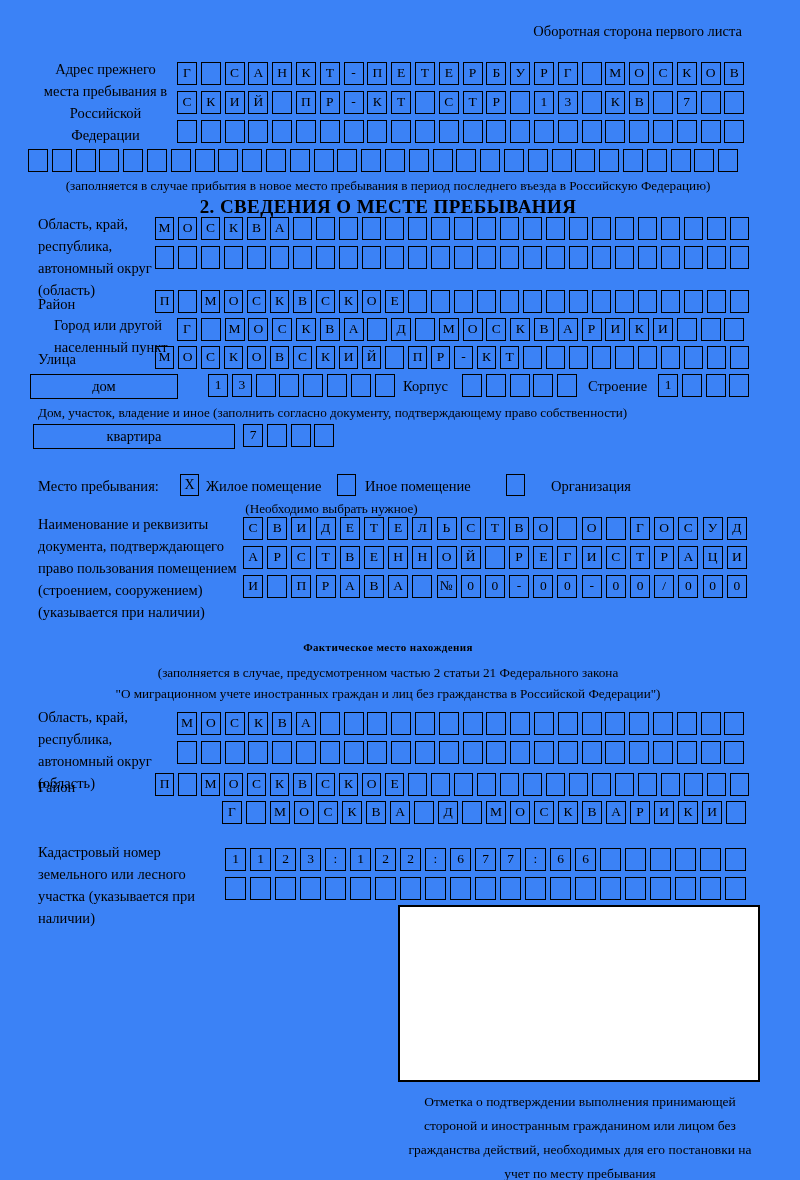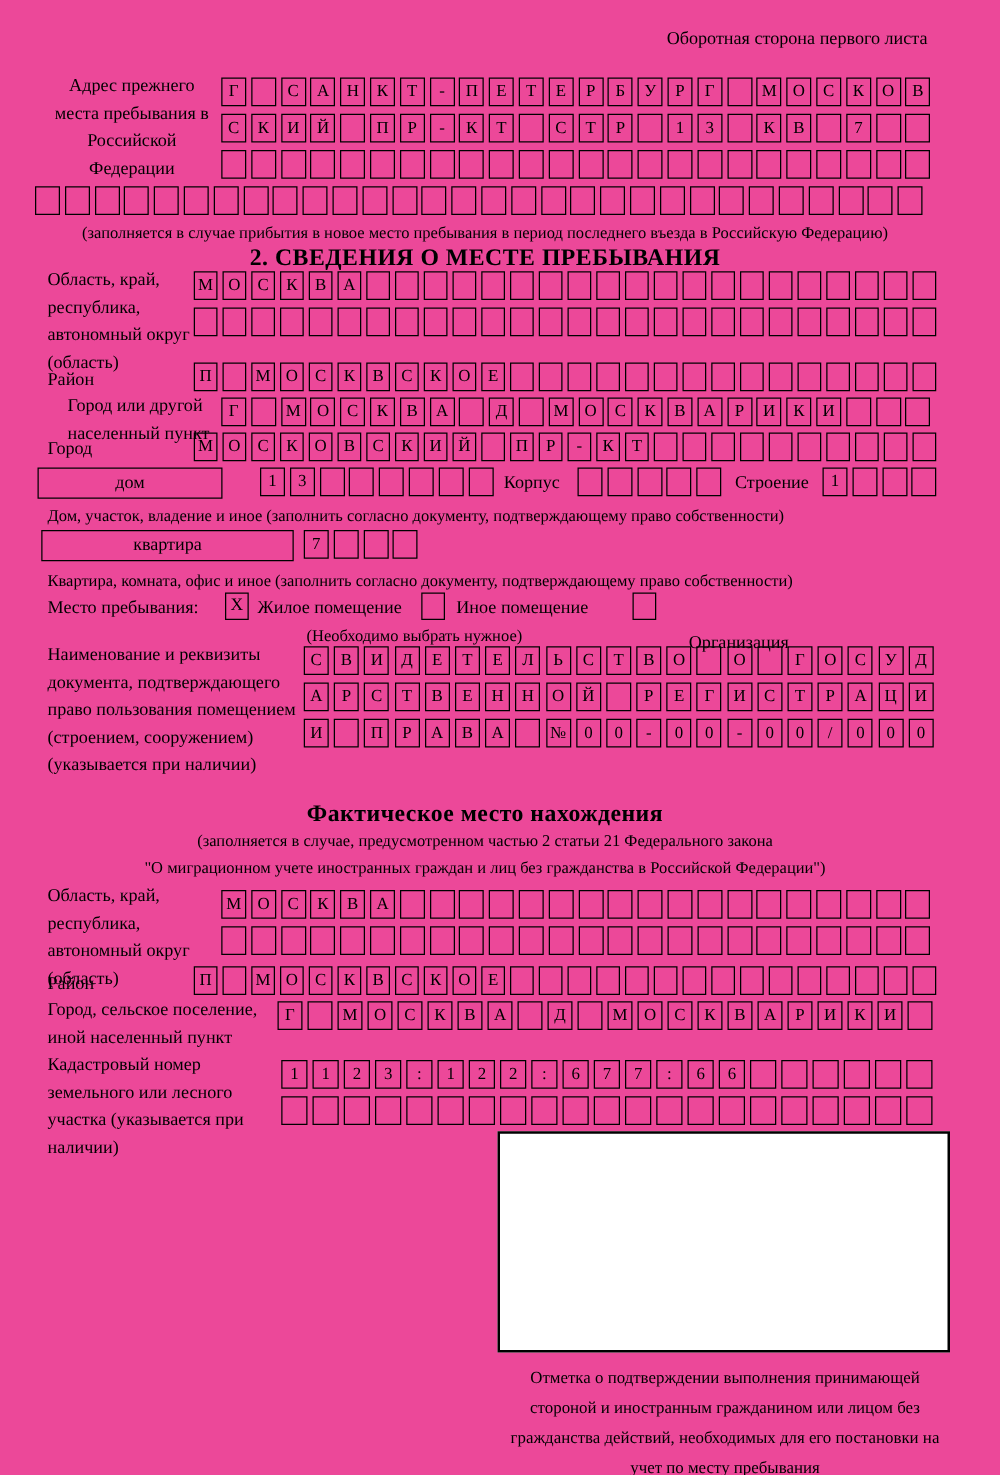--- a/index.html
+++ b/index.html
@@ -1,18 +1,18 @@
 <!DOCTYPE html>
 <html><head>
 <meta charset="utf-8">
 <style>
   * { margin:0; padding:0; box-sizing:border-box; }
   html,body { background:#ffffff; }
   body { width:800px; height:1180px; font-family:"Liberation Serif", serif; color:#000; }
-  .page { position:relative; width:800px; height:1180px; background:#ec4899; overflow:hidden; }
+  .page { position:relative; width:800px; height:1180px; background:#3b82f6; overflow:hidden; }
   .abs { position:absolute; }
   .lbl { font-size:14.5px; line-height:22px; }
   .note { font-size:13.2px; line-height:20px; }
   .title { font-size:19px; font-weight:bold; letter-spacing:.4px; }
   .center { width:776px; text-align:center; }
   .cellrow { white-space:nowrap; height:24px; }
   .cell { display:inline-block; width:20px; height:23px; border:1.6px solid #000;
           margin-right:3.8px; text-align:center; font-size:13.5px; line-height:19px;
           vertical-align:top; font-family:"Liberation Serif", serif; }
   .rc23 .cell { width:19px; margin-right:4px; }
@@ -44,62 +44,60 @@
   <div class="abs lbl" style="left:38px; top:213px; width:118px;">Область, край, республика, автономный округ (область)</div>
   <div class="abs cellrow rc23" style="left:155px; top:217px;"><span class="cell">М</span><span class="cell">О</span><span class="cell">С</span><span class="cell">К</span><span class="cell">В</span><span class="cell">А</span><span class="cell"></span><span class="cell"></span><span class="cell"></span><span class="cell"></span><span class="cell"></span><span class="cell"></span><span class="cell"></span><span class="cell"></span><span class="cell"></span><span class="cell"></span><span class="cell"></span><span class="cell"></span><span class="cell"></span><span class="cell"></span><span class="cell"></span><span class="cell"></span><span class="cell"></span><span class="cell"></span><span class="cell"></span><span class="cell"></span></div>
   <div class="abs cellrow rc23" style="left:155px; top:246px;"><span class="cell"></span><span class="cell"></span><span class="cell"></span><span class="cell"></span><span class="cell"></span><span class="cell"></span><span class="cell"></span><span class="cell"></span><span class="cell"></span><span class="cell"></span><span class="cell"></span><span class="cell"></span><span class="cell"></span><span class="cell"></span><span class="cell"></span><span class="cell"></span><span class="cell"></span><span class="cell"></span><span class="cell"></span><span class="cell"></span><span class="cell"></span><span class="cell"></span><span class="cell"></span><span class="cell"></span><span class="cell"></span><span class="cell"></span></div>
 
   <div class="abs lbl" style="left:38px; top:293px;">Район</div>
   <div class="abs cellrow rc23" style="left:155px; top:290px;"><span class="cell">П</span><span class="cell"></span><span class="cell">М</span><span class="cell">О</span><span class="cell">С</span><span class="cell">К</span><span class="cell">В</span><span class="cell">С</span><span class="cell">К</span><span class="cell">О</span><span class="cell">Е</span><span class="cell"></span><span class="cell"></span><span class="cell"></span><span class="cell"></span><span class="cell"></span><span class="cell"></span><span class="cell"></span><span class="cell"></span><span class="cell"></span><span class="cell"></span><span class="cell"></span><span class="cell"></span><span class="cell"></span><span class="cell"></span><span class="cell"></span></div>
 
   <div class="abs lbl" style="left:54px; top:314px; width:142px;">Город или другой населенный пункт</div>
   <div class="abs cellrow" style="left:177px; top:318px;"><span class="cell">Г</span><span class="cell"></span><span class="cell">М</span><span class="cell">О</span><span class="cell">С</span><span class="cell">К</span><span class="cell">В</span><span class="cell">А</span><span class="cell"></span><span class="cell">Д</span><span class="cell"></span><span class="cell">М</span><span class="cell">О</span><span class="cell">С</span><span class="cell">К</span><span class="cell">В</span><span class="cell">А</span><span class="cell">Р</span><span class="cell">И</span><span class="cell">К</span><span class="cell">И</span><span class="cell"></span><span class="cell"></span><span class="cell"></span></div>
 
-  <div class="abs lbl" style="left:38px; top:348px;">Город</div>
+  <div class="abs lbl" style="left:38px; top:348px;">Улица</div>
   <div class="abs cellrow rc23" style="left:155px; top:346px;"><span class="cell">М</span><span class="cell">О</span><span class="cell">С</span><span class="cell">К</span><span class="cell">О</span><span class="cell">В</span><span class="cell">С</span><span class="cell">К</span><span class="cell">И</span><span class="cell">Й</span><span class="cell"></span><span class="cell">П</span><span class="cell">Р</span><span class="cell">-</span><span class="cell">К</span><span class="cell">Т</span><span class="cell"></span><span class="cell"></span><span class="cell"></span><span class="cell"></span><span class="cell"></span><span class="cell"></span><span class="cell"></span><span class="cell"></span><span class="cell"></span><span class="cell"></span></div>
 
   <div class="abs wbox" style="left:30px; top:374px; width:148px;">дом</div>
   <div class="abs cellrow" style="left:208px; top:374px;"><span class="cell">1</span><span class="cell">3</span><span class="cell"></span><span class="cell"></span><span class="cell"></span><span class="cell"></span><span class="cell"></span><span class="cell"></span></div>
   <div class="abs lbl" style="left:403px; top:375px;">Корпус</div>
   <div class="abs cellrow" style="left:462px; top:374px;"><span class="cell"></span><span class="cell"></span><span class="cell"></span><span class="cell"></span><span class="cell"></span></div>
   <div class="abs lbl" style="left:588px; top:375px;">Строение</div>
   <div class="abs cellrow" style="left:658px; top:374px;"><span class="cell">1</span><span class="cell"></span><span class="cell"></span><span class="cell"></span></div>
 
   <div class="abs note" style="left:38px; top:403px;">Дом, участок, владение и иное (заполнить согласно документу, подтверждающему право собственности)</div>
 
   <div class="abs wbox" style="left:33px; top:424px; width:202px;">квартира</div>
   <div class="abs cellrow" style="left:243px; top:424px;"><span class="cell">7</span><span class="cell"></span><span class="cell"></span><span class="cell"></span></div>
-  <div class="abs note" style="left:38px; top:455px;">Квартира, комната, офис и иное (заполнить согласно документу, подтверждающему право собственности)</div>
 
   <div class="abs lbl" style="left:38px; top:475px;">Место пребывания:</div>
   <span class="abs checkbox" style="left:180px; top:474px;">X</span>
   <div class="abs lbl" style="left:206px; top:475px;">Жилое помещение</div>
   <span class="abs checkbox" style="left:337px; top:474px;"></span>
   <div class="abs lbl" style="left:365px; top:475px;">Иное помещение</div>
   <span class="abs checkbox" style="left:506px; top:474px;"></span>
-  <div class="abs lbl" style="left:551px; top:475px;margin-top:28px;">Организация</div>
+  <div class="abs lbl" style="left:551px; top:475px;">Организация</div>
   <div class="abs note" style="left:244px; top:499px; width:175px; text-align:center;">(Необходимо выбрать нужное)</div>
 
   <div class="abs lbl" style="left:38px; top:513px; width:206px;">Наименование и реквизиты документа, подтверждающего право пользования помещением (строением, сооружением) (указывается при наличии)</div>
   <div class="abs cellrow rc242" style="left:243px; top:517px;"><span class="cell">С</span><span class="cell">В</span><span class="cell">И</span><span class="cell">Д</span><span class="cell">Е</span><span class="cell">Т</span><span class="cell">Е</span><span class="cell">Л</span><span class="cell">Ь</span><span class="cell">С</span><span class="cell">Т</span><span class="cell">В</span><span class="cell">О</span><span class="cell"></span><span class="cell">О</span><span class="cell"></span><span class="cell">Г</span><span class="cell">О</span><span class="cell">С</span><span class="cell">У</span><span class="cell">Д</span></div>
   <div class="abs cellrow rc242" style="left:243px; top:546px;"><span class="cell">А</span><span class="cell">Р</span><span class="cell">С</span><span class="cell">Т</span><span class="cell">В</span><span class="cell">Е</span><span class="cell">Н</span><span class="cell">Н</span><span class="cell">О</span><span class="cell">Й</span><span class="cell"></span><span class="cell">Р</span><span class="cell">Е</span><span class="cell">Г</span><span class="cell">И</span><span class="cell">С</span><span class="cell">Т</span><span class="cell">Р</span><span class="cell">А</span><span class="cell">Ц</span><span class="cell">И</span></div>
   <div class="abs cellrow rc242" style="left:243px; top:575px;"><span class="cell">И</span><span class="cell"></span><span class="cell">П</span><span class="cell">Р</span><span class="cell">А</span><span class="cell">В</span><span class="cell">А</span><span class="cell"></span><span class="cell">№</span><span class="cell">0</span><span class="cell">0</span><span class="cell">-</span><span class="cell">0</span><span class="cell">0</span><span class="cell">-</span><span class="cell">0</span><span class="cell">0</span><span class="cell">/</span><span class="cell">0</span><span class="cell">0</span><span class="cell">0</span></div>
 
-  <div class="abs title center" style="left:0; top:641px; font-size:19px;">Фактическое место нахождения</div>
+  <div class="abs title center" style="left:0; top:641px; font-size:11px;">Фактическое место нахождения</div>
   <div class="abs note center" style="left:0; top:663px;">(заполняется в случае, предусмотренном частью 2 статьи 21 Федерального закона</div>
   <div class="abs note center" style="left:0; top:684px;">"О миграционном учете иностранных граждан и лиц без гражданства в Российской Федерации")</div>
 
   <div class="abs lbl" style="left:38px; top:706px; width:152px;">Область, край, республика, автономный округ (область)</div>
   <div class="abs cellrow" style="left:177px; top:712px;"><span class="cell">М</span><span class="cell">О</span><span class="cell">С</span><span class="cell">К</span><span class="cell">В</span><span class="cell">А</span><span class="cell"></span><span class="cell"></span><span class="cell"></span><span class="cell"></span><span class="cell"></span><span class="cell"></span><span class="cell"></span><span class="cell"></span><span class="cell"></span><span class="cell"></span><span class="cell"></span><span class="cell"></span><span class="cell"></span><span class="cell"></span><span class="cell"></span><span class="cell"></span><span class="cell"></span><span class="cell"></span></div>
   <div class="abs cellrow" style="left:177px; top:741px;"><span class="cell"></span><span class="cell"></span><span class="cell"></span><span class="cell"></span><span class="cell"></span><span class="cell"></span><span class="cell"></span><span class="cell"></span><span class="cell"></span><span class="cell"></span><span class="cell"></span><span class="cell"></span><span class="cell"></span><span class="cell"></span><span class="cell"></span><span class="cell"></span><span class="cell"></span><span class="cell"></span><span class="cell"></span><span class="cell"></span><span class="cell"></span><span class="cell"></span><span class="cell"></span><span class="cell"></span></div>
 
   <div class="abs lbl" style="left:38px; top:776px;">Район</div>
   <div class="abs cellrow rc23" style="left:155px; top:773px;"><span class="cell">П</span><span class="cell"></span><span class="cell">М</span><span class="cell">О</span><span class="cell">С</span><span class="cell">К</span><span class="cell">В</span><span class="cell">С</span><span class="cell">К</span><span class="cell">О</span><span class="cell">Е</span><span class="cell"></span><span class="cell"></span><span class="cell"></span><span class="cell"></span><span class="cell"></span><span class="cell"></span><span class="cell"></span><span class="cell"></span><span class="cell"></span><span class="cell"></span><span class="cell"></span><span class="cell"></span><span class="cell"></span><span class="cell"></span><span class="cell"></span></div>
 
-  <div class="abs lbl" style="left:38px; top:797px; width:185px;">Город, сельское поселение, иной населенный пункт</div>
   <div class="abs cellrow rc24" style="left:222px; top:801px;"><span class="cell">Г</span><span class="cell"></span><span class="cell">М</span><span class="cell">О</span><span class="cell">С</span><span class="cell">К</span><span class="cell">В</span><span class="cell">А</span><span class="cell"></span><span class="cell">Д</span><span class="cell"></span><span class="cell">М</span><span class="cell">О</span><span class="cell">С</span><span class="cell">К</span><span class="cell">В</span><span class="cell">А</span><span class="cell">Р</span><span class="cell">И</span><span class="cell">К</span><span class="cell">И</span><span class="cell"></span></div>
 
   <div class="abs lbl" style="left:38px; top:841px; width:185px;">Кадастровый номер земельного или лесного участка (указывается при наличии)</div>
   <div class="abs cellrow rc25" style="left:225px; top:848px;"><span class="cell">1</span><span class="cell">1</span><span class="cell">2</span><span class="cell">3</span><span class="cell">:</span><span class="cell">1</span><span class="cell">2</span><span class="cell">2</span><span class="cell">:</span><span class="cell">6</span><span class="cell">7</span><span class="cell">7</span><span class="cell">:</span><span class="cell">6</span><span class="cell">6</span><span class="cell"></span><span class="cell"></span><span class="cell"></span><span class="cell"></span><span class="cell"></span><span class="cell"></span></div>
   <div class="abs cellrow rc25" style="left:225px; top:877px;"><span class="cell"></span><span class="cell"></span><span class="cell"></span><span class="cell"></span><span class="cell"></span><span class="cell"></span><span class="cell"></span><span class="cell"></span><span class="cell"></span><span class="cell"></span><span class="cell"></span><span class="cell"></span><span class="cell"></span><span class="cell"></span><span class="cell"></span><span class="cell"></span><span class="cell"></span><span class="cell"></span><span class="cell"></span><span class="cell"></span><span class="cell"></span></div>
 
   <div class="abs stampbox" style="left:398px; top:905px; width:362px; height:177px;"></div>
   <div class="abs" style="left:400px; top:1090px; width:360px; text-align:center; font-size:13.5px; line-height:24px;">Отметка о подтверждении выполнения принимающей стороной и иностранным гражданином или лицом без гражданства действий, необходимых для его постановки на учет по месту пребывания</div>
 
 </div>

